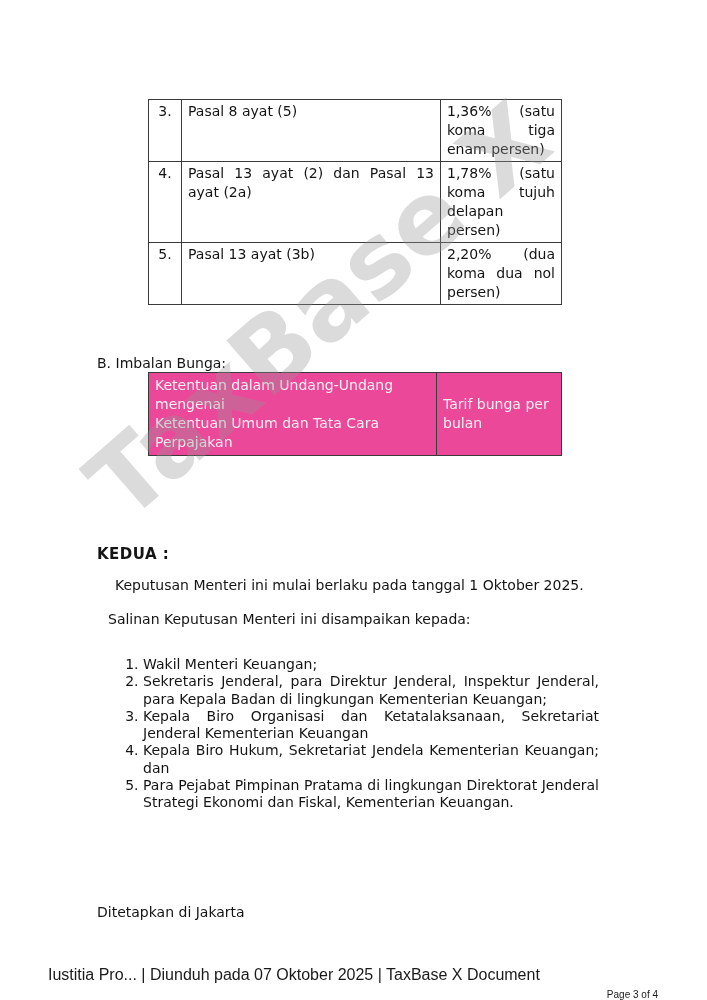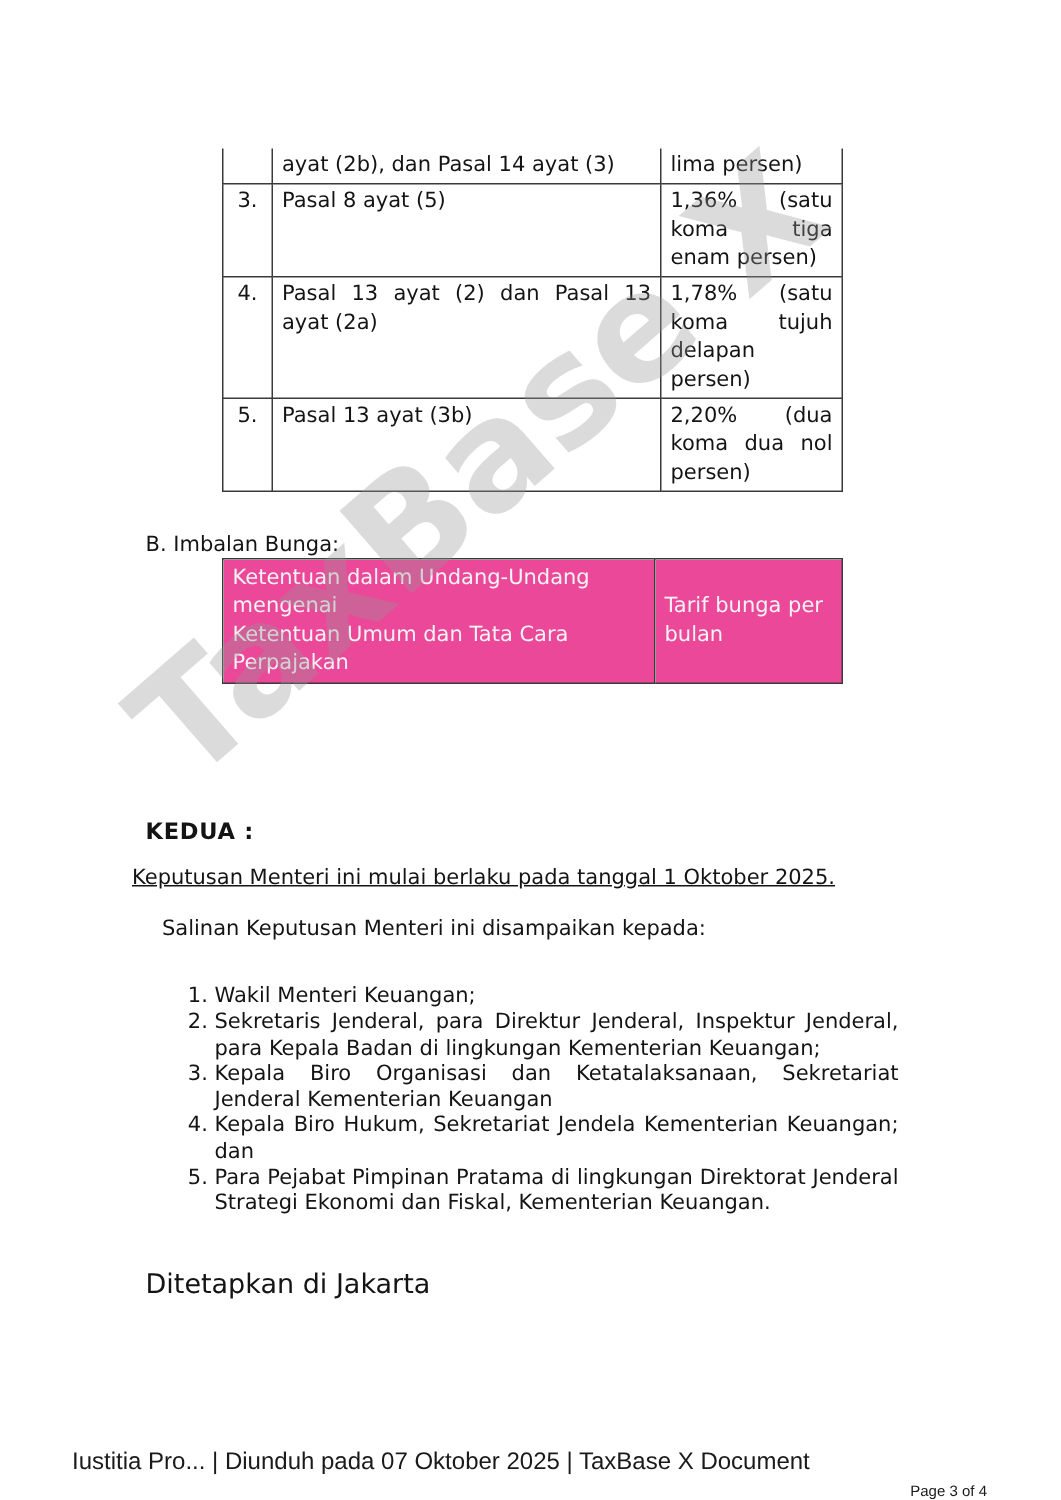--- a/index.html
+++ b/index.html
@@ -33,49 +33,44 @@
   .t2 th {
     background:#ec4899; color:#f3f3f3; font-weight:normal;
     text-align:left; vertical-align:middle; white-space:pre-line;
     padding:3px 6px; line-height:19px;
   }
   .t2 .hdr-row { height:78px; }
   .t2 .body-row { height:62px; }
 
   .section-label { position:absolute; left:97px; top:339px; font-size:14px;margin-top:16px; }
   .kedua-heading { position:absolute; left:97px; top:545px; font-size:15px; font-weight:bold; letter-spacing:0.5px; }
-  .p1 { position:absolute; left:88px; top:577px; font-size:14px;text-decoration:underline; }
+  .p1 { position:absolute; left:115px; top:577px; font-size:14px; }
   .p2 { position:absolute; left:97px; top:611px; font-size:14px;margin-left:11px; }
   .list-block { position:absolute; left:97px; top:644px; width:514px; font-size:14px; }
   .list-block ol { margin:12px; padding-left:34px; }
   .list-block li { text-align:justify; line-height:17.3px; }
-  .closing { position:absolute; left:97px; top:846px; font-size:18px; }
+  .closing { position:absolute; left:97px; top:904px; font-size:14px; }
 
   .footer-left  { position:absolute; left:48px;  top:966px; font-size:16px; font-family:"Liberation Sans",sans-serif; color:#1a1a1a; }
   .footer-right { position:absolute; right:49px; top:966px; font-size:10px; font-family:"Liberation Sans",sans-serif; color:#1a1a1a;margin-top:23px; }
 </style>
 </head>
 <body>
 
 <div class="page">
 
   <div class="watermark">TaxBase X</div>
 
   <table class="t1">
     <colgroup>
         <col style="width:33px">
         <col style="width:259px">
         <col style="width:121px">
       </colgroup>
     <tbody>
-      <tr class="partial r-partial">
-        <td class="num"></td>
-        <td class="desc">ayat (2b), dan Pasal 14 ayat (3)</td>
-        <td class="rate">lima persen)</td>
-      </tr>
       <tr class="r3">
         <td class="num">3.</td>
         <td class="desc">Pasal 8 ayat (5)</td>
         <td class="rate">1,36% (satu koma tiga enam persen)</td>
       </tr>
       <tr class="r4">
         <td class="num">4.</td>
         <td class="desc">Pasal 13 ayat (2) dan Pasal 13 ayat (2a)</td>
         <td class="rate">1,78% (satu koma tujuh delapan persen)</td>
       </tr>

